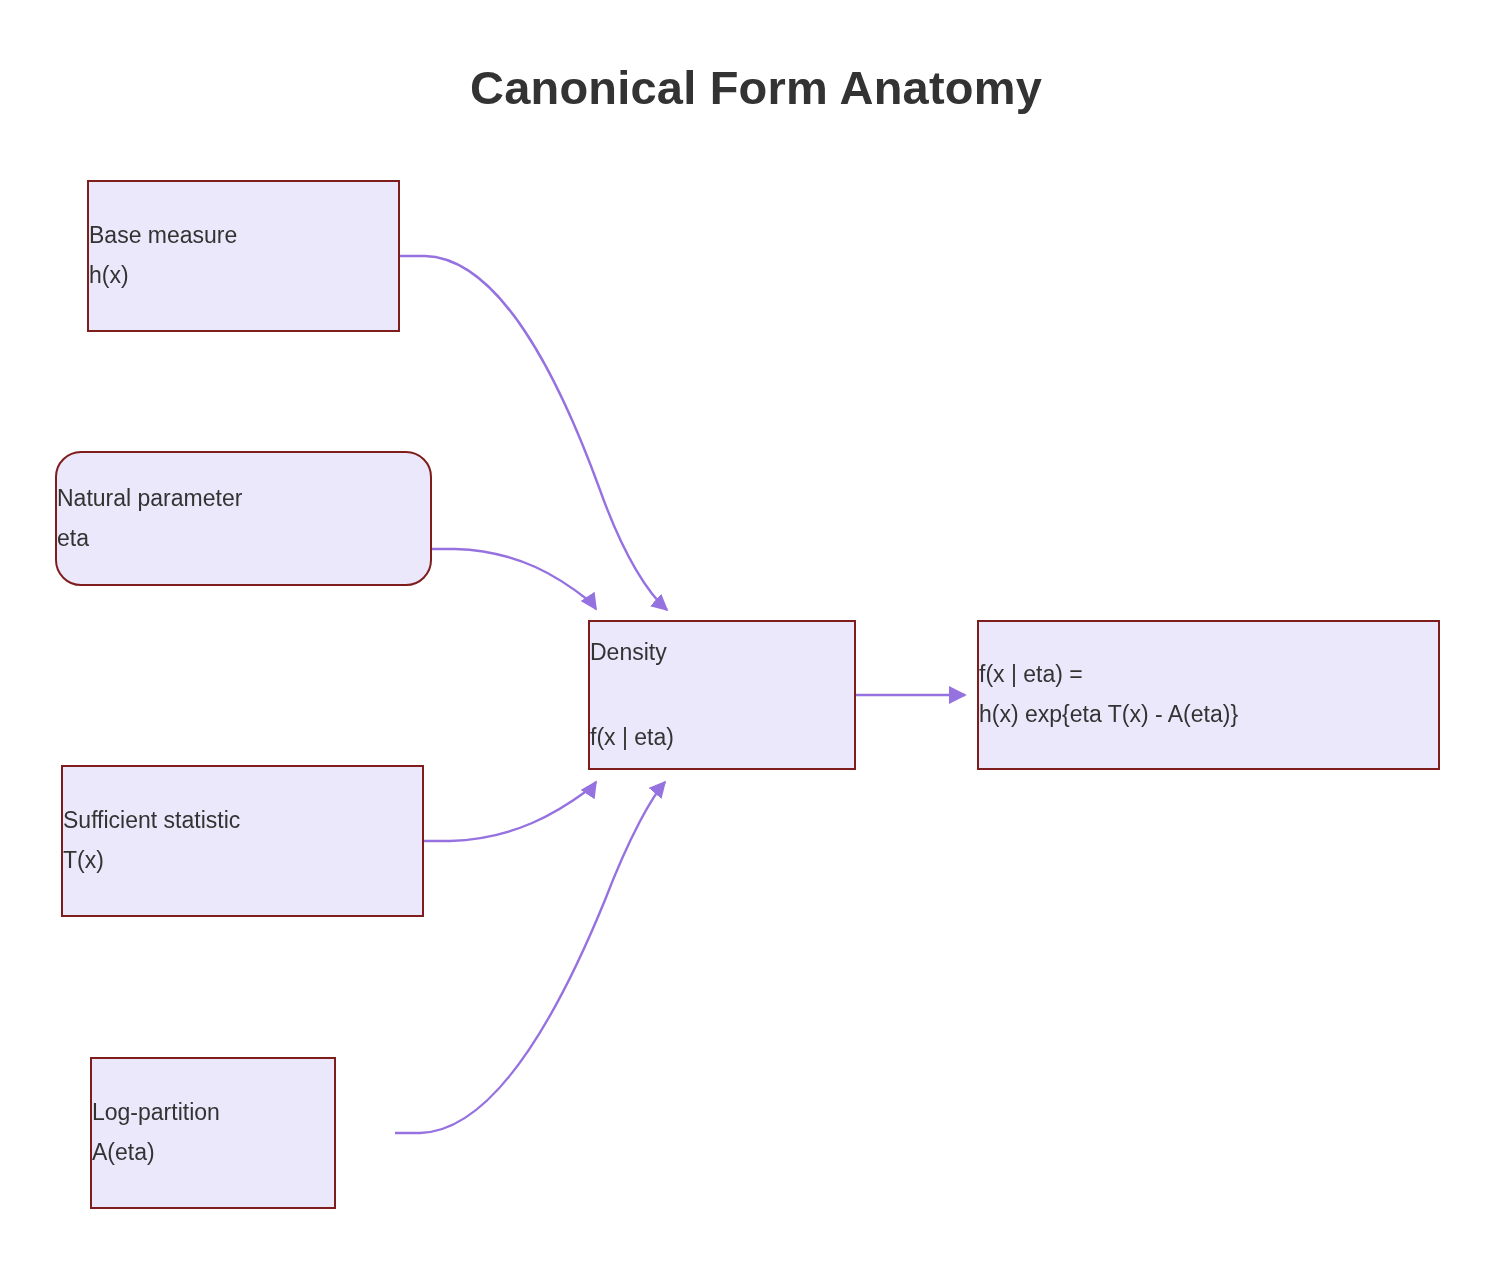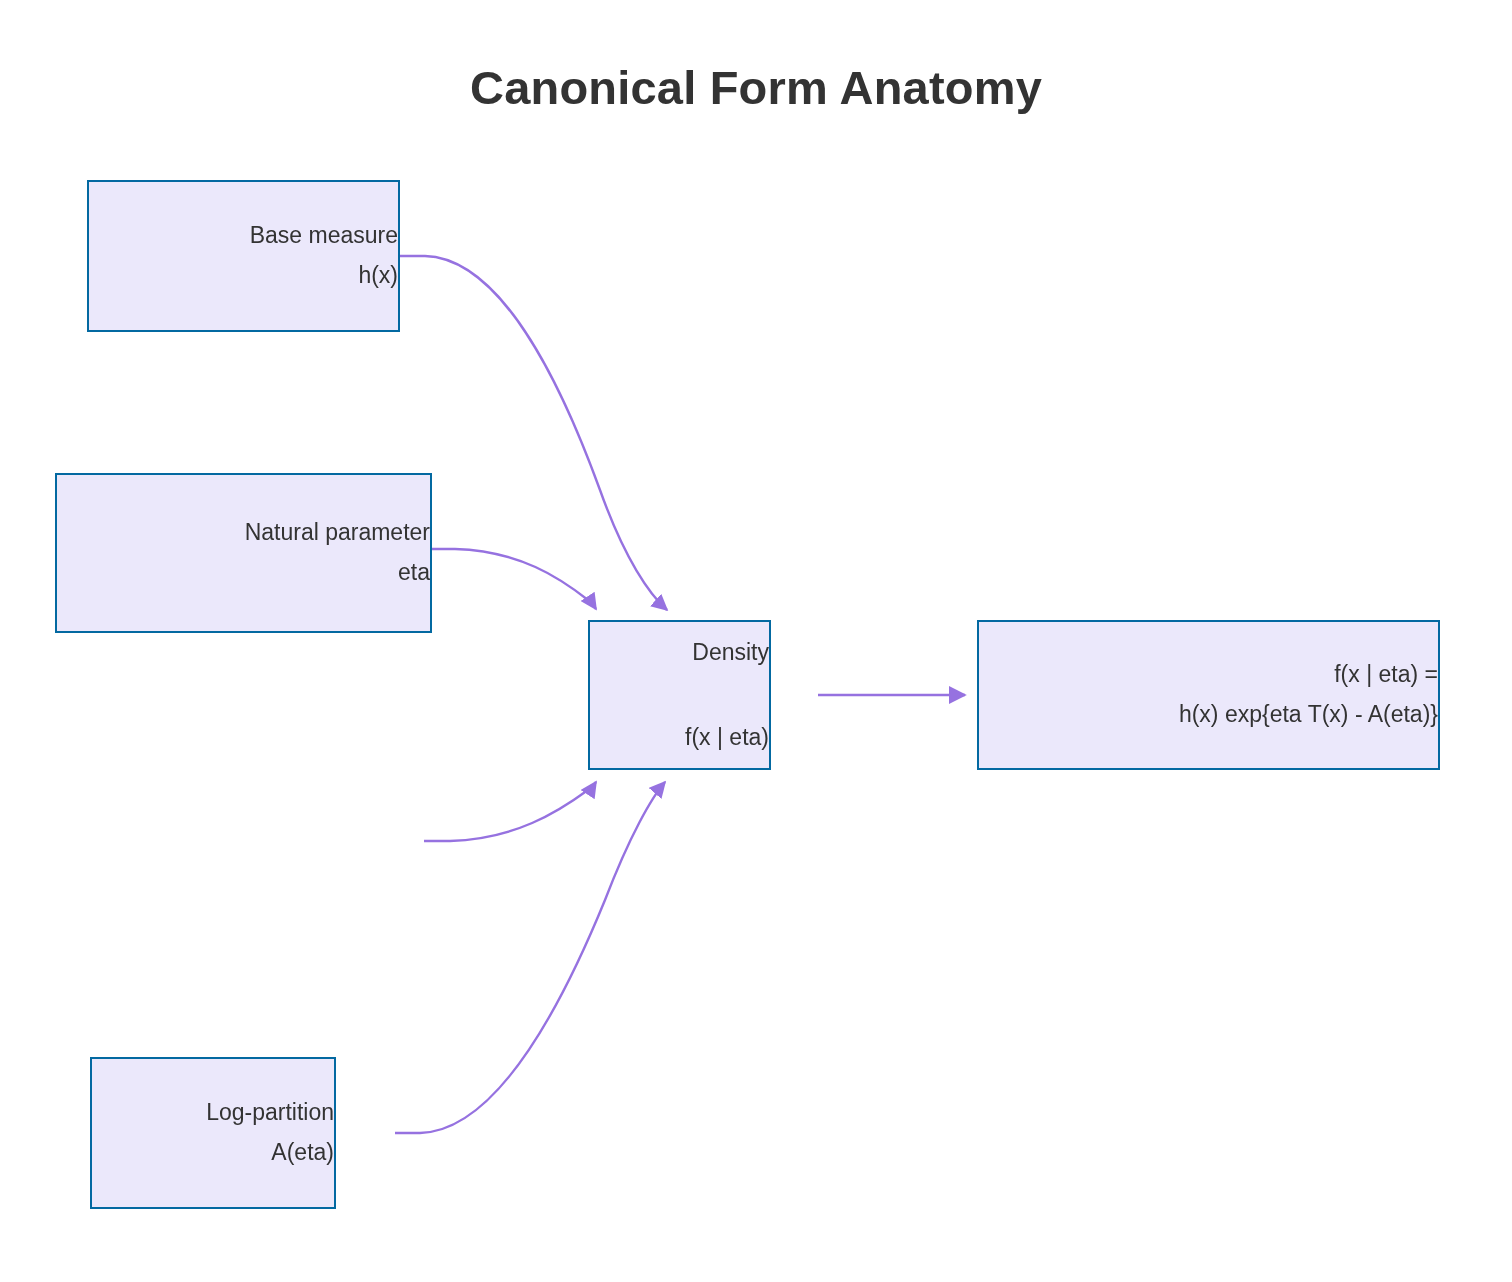--- a/index.html
+++ b/index.html
@@ -26,24 +26,24 @@
     font-size: 47px;
     font-weight: bold;
     color: #333333;
     letter-spacing: 0.2px;
     font-family: "Liberation Sans", sans-serif;
   }
   .node {
     position: absolute;
     box-sizing: border-box;
     background: #ebe8fb;
-    border: 2px solid #0369a1;
+    border: 2px solid #7f1d1d;
     display: flex;
     flex-direction: column;
-    align-items: flex-end;
+    align-items: flex-start;
     justify-content: center;
     color: #333333;
     font-size: 23px;
     line-height: 1.72;
     font-family: "Liberation Sans", sans-serif;
     text-align: center;
   }
   .node .ln {
     display: block;
     white-space: nowrap;
@@ -80,32 +80,36 @@
     <path d="M 395 1133 L 420 1133 C 495 1131 560 1010 605 900 C 630 835 652 797 665 782" fill="none" stroke="#9672e0" stroke-width="2.4" marker-end="url(#ah)"></path>
 
     <path d="M 818 695 L 965 695" fill="none" stroke="#9672e0" stroke-width="2.6" marker-end="url(#ah)"></path>
   </svg>
 
   <div class="node" style="left:87px; top:180px; width:313px; height:152px;">
     <span class="ln">Base measure</span>
     <span class="ln">h(x)</span>
   </div>
 
-  <div class="node" style="left:55px; top:473px; width:377px; height:160px;">
+  <div class="node" style="left:55px; top:451px; width:377px; height:135px;border-radius:26px;">
     <span class="ln">Natural parameter</span>
     <span class="ln">eta</span>
   </div>
 
+  <div class="node" style="left:61px; top:765px; width:363px; height:152px;">
+    <span class="ln">Sufficient statistic</span>
+    <span class="ln">T(x)</span>
+  </div>
 
   <div class="node" style="left:90px; top:1057px; width:246px; height:152px;">
     <span class="ln">Log-partition</span>
     <span class="ln">A(eta)</span>
   </div>
 
-  <div class="node" style="left:588px; top:620px; width:183px; height:150px;gap:45px;">
+  <div class="node" style="left:588px; top:620px; width:268px; height:150px;gap:45px;">
     <span class="ln">Density</span>
     <span class="ln">f(x | eta)</span>
   </div>
 
   <div class="node" style="left:977px; top:620px; width:463px; height:150px;">
     <span class="ln">f(x | eta) =</span>
     <span class="ln">h(x) exp{eta T(x) - A(eta)}</span>
   </div>
 
 </div>

